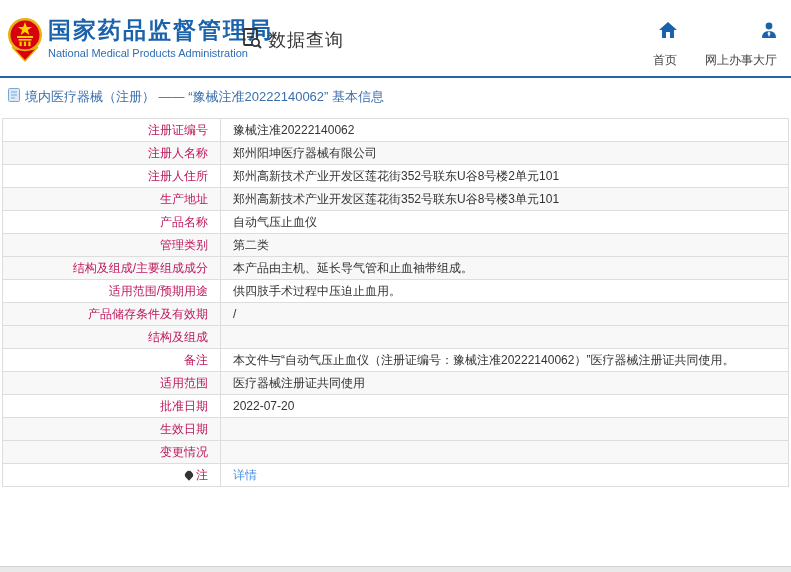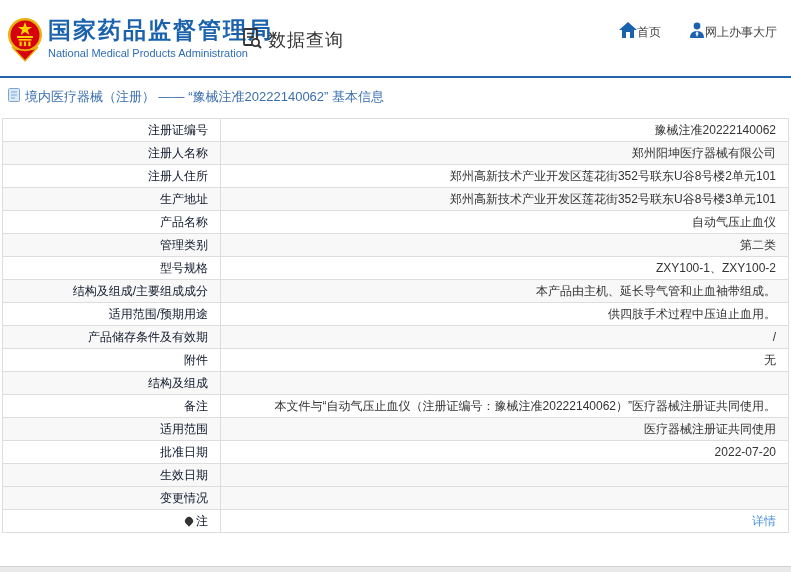--- a/index.html
+++ b/index.html
@@ -13,35 +13,35 @@
   .logo-wrap { position: absolute; left: 7px; top: 13px; width: 36px; height: 50px; cursor: pointer; }
   .agency { position: absolute; left: 48px; top: 16px; }
   .agency-cn { color: #1b62ac; font-size: 23px; font-weight: bold; letter-spacing: 2px; line-height: 28px; }
   .agency-en { color: #2e6db4; font-size: 11px; margin-top: 3px; }
 
   .data-query { position: absolute; left: 240px; top: 26px; display: flex; align-items: center;
                 gap: 4px; cursor: pointer; }
   .data-query-label { color: #333; font-size: 18px; font-weight: 400; letter-spacing: 1px; }
 
   .top-nav { position: absolute; right: 14px; top: 22px; display: flex; gap: 28px; }
-  .nav-item { display: flex; align-items: center; gap: 0; cursor: pointer; min-width: 40px; }
+  .nav-item { display: flex; flex-direction: column; align-items: flex-end; gap: 10px; cursor: pointer; min-width: 40px; }
   .nav-item .nav-label { color: #444; font-size: 12px; white-space: nowrap; }
 
   
   .title-bar { position: absolute; left: 8px; top: 88px; display: flex; align-items: center; gap: 5px; }
   .title-bar .page-title { color: #3a6fad; font-size: 13px; }
 
   
   .table-wrap { position: absolute; left: 2px; top: 118px; width: 787px; }
   table.info { width: 100%; border-collapse: collapse; table-layout: fixed; }
   table.info td { border: 1px solid #ddd; height: 23px; font-size: 12px; line-height: 14px;
                   padding: 2px 12px; vertical-align: middle; }
   table.info { border: 1px solid #ccc; }
-  td.label-cell { width: 218px; text-align: right; color: #0f172a; background-clip: padding-box; }
-  td.value-cell { text-align: right; color: #333; }
+  td.label-cell { width: 218px; text-align: right; color: #be185d; background-clip: padding-box; }
+  td.value-cell { text-align: left; color: #333; }
   tr.alt td { background-color: #f8f8f8; }
   td.value-cell a { color: #4a90e2; text-decoration: none; }
   .note-ic { display: inline-block; width: 8px; height: 8px; background: #333; border-radius: 50% 50% 50% 0;
              transform: rotate(-45deg); margin-right: 3px; position: relative; top: 0px; }
 
   
   .footer-strip { position: absolute; left: 0; top: 566px; width: 791px; height: 6px;
                   background: #e9e9e9; border-top: 1px solid #d2d2d2; }
 </style>
 </head>
@@ -139,39 +139,31 @@
             <td class="value-cell">郑州高新技术产业开发区莲花街352号联东U谷8号楼3单元101</td>
           </tr>
           <tr>
             <td class="label-cell">产品名称</td>
             <td class="value-cell">自动气压止血仪</td>
           </tr>
           <tr class="alt">
             <td class="label-cell">管理类别</td>
             <td class="value-cell">第二类</td>
           </tr>
-          <tr>
-            <td class="label-cell">型号规格</td>
-            <td class="value-cell">ZXY100-1、ZXY100-2</td>
-          </tr>
           <tr class="alt">
             <td class="label-cell">结构及组成/主要组成成分</td>
             <td class="value-cell">本产品由主机、延长导气管和止血袖带组成。</td>
           </tr>
           <tr>
             <td class="label-cell">适用范围/预期用途</td>
             <td class="value-cell">供四肢手术过程中压迫止血用。</td>
           </tr>
           <tr class="alt">
             <td class="label-cell">产品储存条件及有效期</td>
             <td class="value-cell">/</td>
-          </tr>
-          <tr>
-            <td class="label-cell">附件</td>
-            <td class="value-cell">无</td>
           </tr>
           <tr class="alt">
             <td class="label-cell">结构及组成</td>
             <td class="value-cell"></td>
           </tr>
           <tr>
             <td class="label-cell">备注</td>
             <td class="value-cell">本文件与“自动气压止血仪（注册证编号：豫械注准20222140062）”医疗器械注册证共同使用。</td>
           </tr>
           <tr class="alt">

